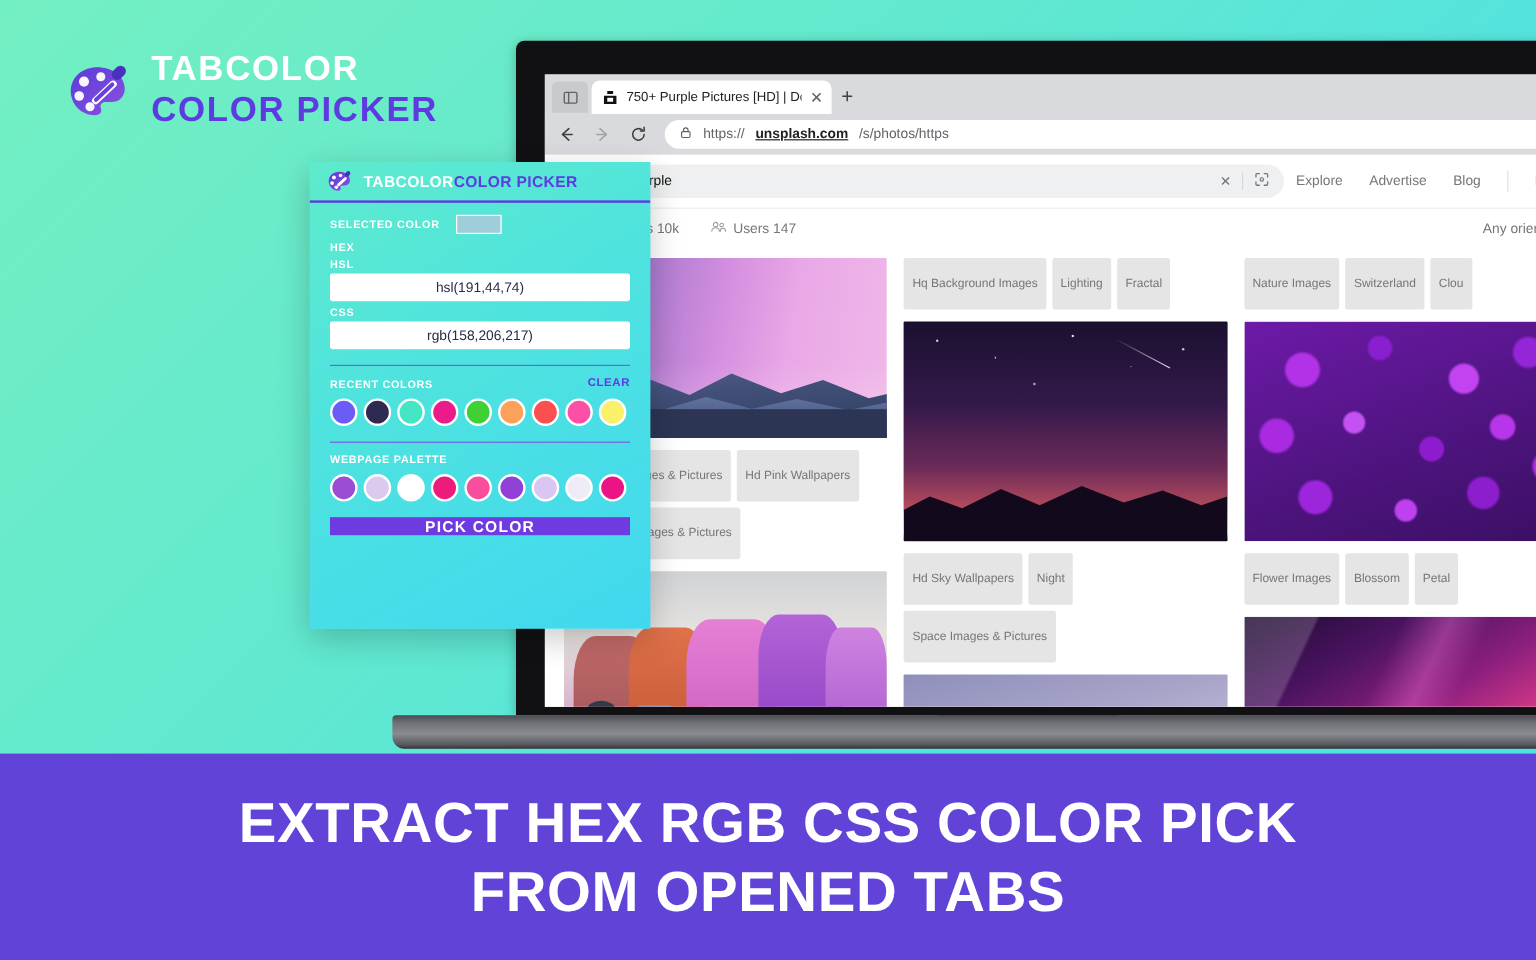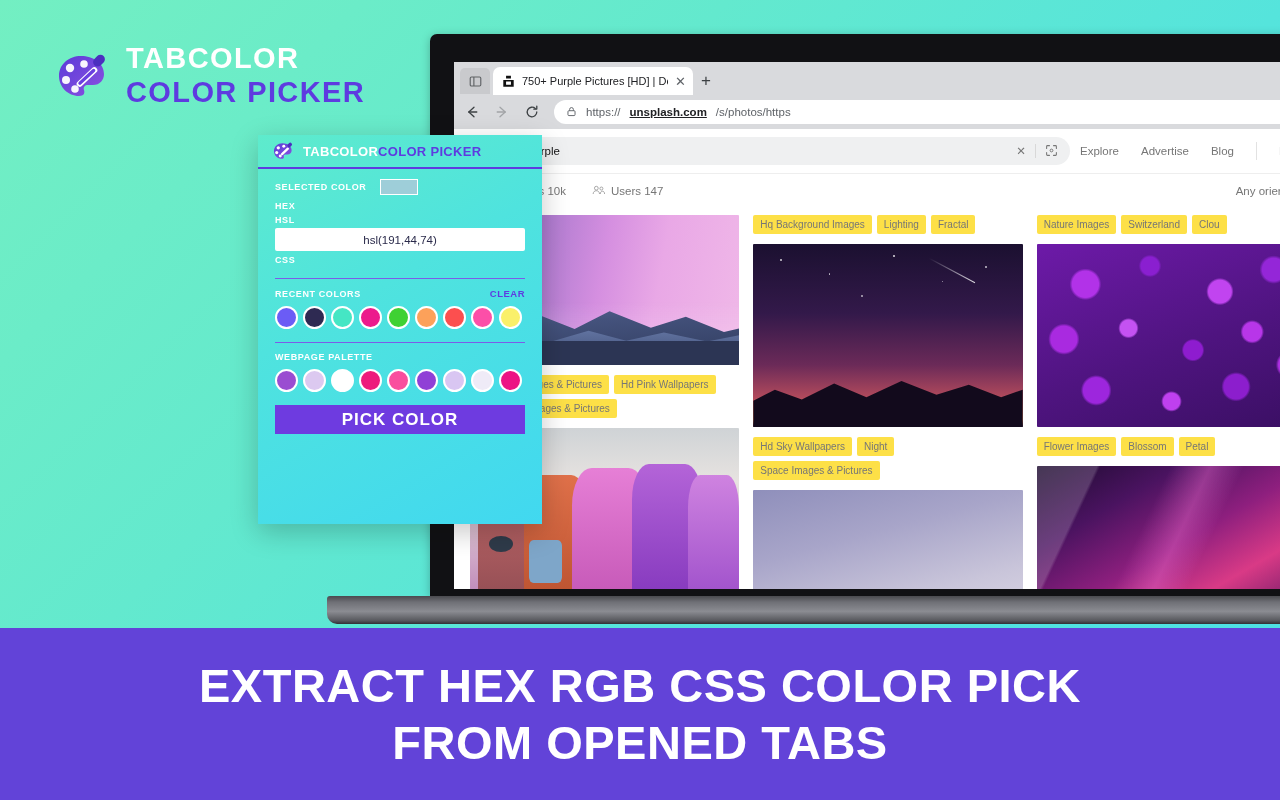--- a/index.html
+++ b/index.html
@@ -95,22 +95,22 @@
   .usubnav { height: 33px; display:flex; align-items:center; padding: 0 16px; gap: 26px;
     font-size: 11.5px; color:#767676; }
   .usubnav .it { display:flex; align-items:center; gap:6px; }
   .usubnav .spacer { flex:1; }
 
   .grid { display:flex; gap: 14px; padding: 8px 16px 0 16px; }
   .col { flex:1; display:flex; flex-direction:column; gap: 10px; }
   .photo { width:100%; border-radius: 1px; }
   .tags { display:flex; flex-wrap:wrap; gap: 5px; }
   .tag {
-    background:#fde047; color:#767676; font-size: 10px;
-    padding: 4px 7px; border-radius: 2px; white-space: nowrap;
+    background:#e5e5e5; color:#767676; font-size: 10px;
+    padding: 16px 7px; border-radius: 2px; white-space: nowrap;
   }
 
   
   #popup {
     position:absolute; left: 258px; top: 135px; width: 284px; height: 389px;
     background: linear-gradient(150deg, #5EEBCC 0%, #4FE3DE 40%, #41D8F0 100%);
     box-shadow: 0 8px 26px rgba(0,0,0,.22);
     overflow:hidden;
   }
   #popup .phead {
@@ -139,23 +139,23 @@
 
   hr.sepline { border:0; border-top: 1px solid #7B5CE8; margin: 13px 0 9px; }
 
   .secthead { display:flex; align-items:center; justify-content:space-between; margin-bottom: 7px; }
   .clear { font-size: 9.5px; font-weight: 800; color:#5E3BE0; letter-spacing:.5px; }
 
   .swatches { display:flex; gap: 5px; }
   .sw { width: 23px; height: 23px; border-radius: 50%; border: 2px solid #fff; flex: 0 0 23px; }
 
   .pickbtn {
-    margin-top: 13px; height: 29px; background:#6E3BE0; color:#fff;
+    margin-top: 13px; height: 15px; background:#6E3BE0; color:#fff;
     display:flex; align-items:center; justify-content:center;
-    font-size: 17px; font-weight: 800; letter-spacing: 1px;
+    font-size: 13px; font-weight: 800; letter-spacing: 1px;
   }
 
   
   #banner {
     position:absolute; left:0; top: 628px; width: 1280px; height: 172px;
     background: #6243D8; display:flex; flex-direction:column;
     align-items:center; justify-content:center; gap: 2px;
   }
   #banner .ln {
     color:#fff; font-size: 47px; font-weight: 800; letter-spacing: .5px;
@@ -434,20 +434,21 @@
         <span class="lbl">SELECTED COLOR</span>
         <span class="swatch-sel" style="background:#9ECED9;"></span>
       </div>
 
       <div class="fieldlabel">HEX</div>
 
       <div class="fieldlabel">HSL</div>
       <div class="field">hsl(191,44,74)</div>
 
       <div class="fieldlabel">CSS</div>
+      <div class="field">rgb(158,206,217)</div>
 
       <hr class="sepline">
 
       <div class="secthead">
         <span class="lbl">RECENT COLORS</span>
         <span class="clear">CLEAR</span>
       </div>
       <div class="swatches">
         <span class="sw" style="background:#6B5CF5;"></span>
         <span class="sw" style="background:#2E2A52;"></span>

